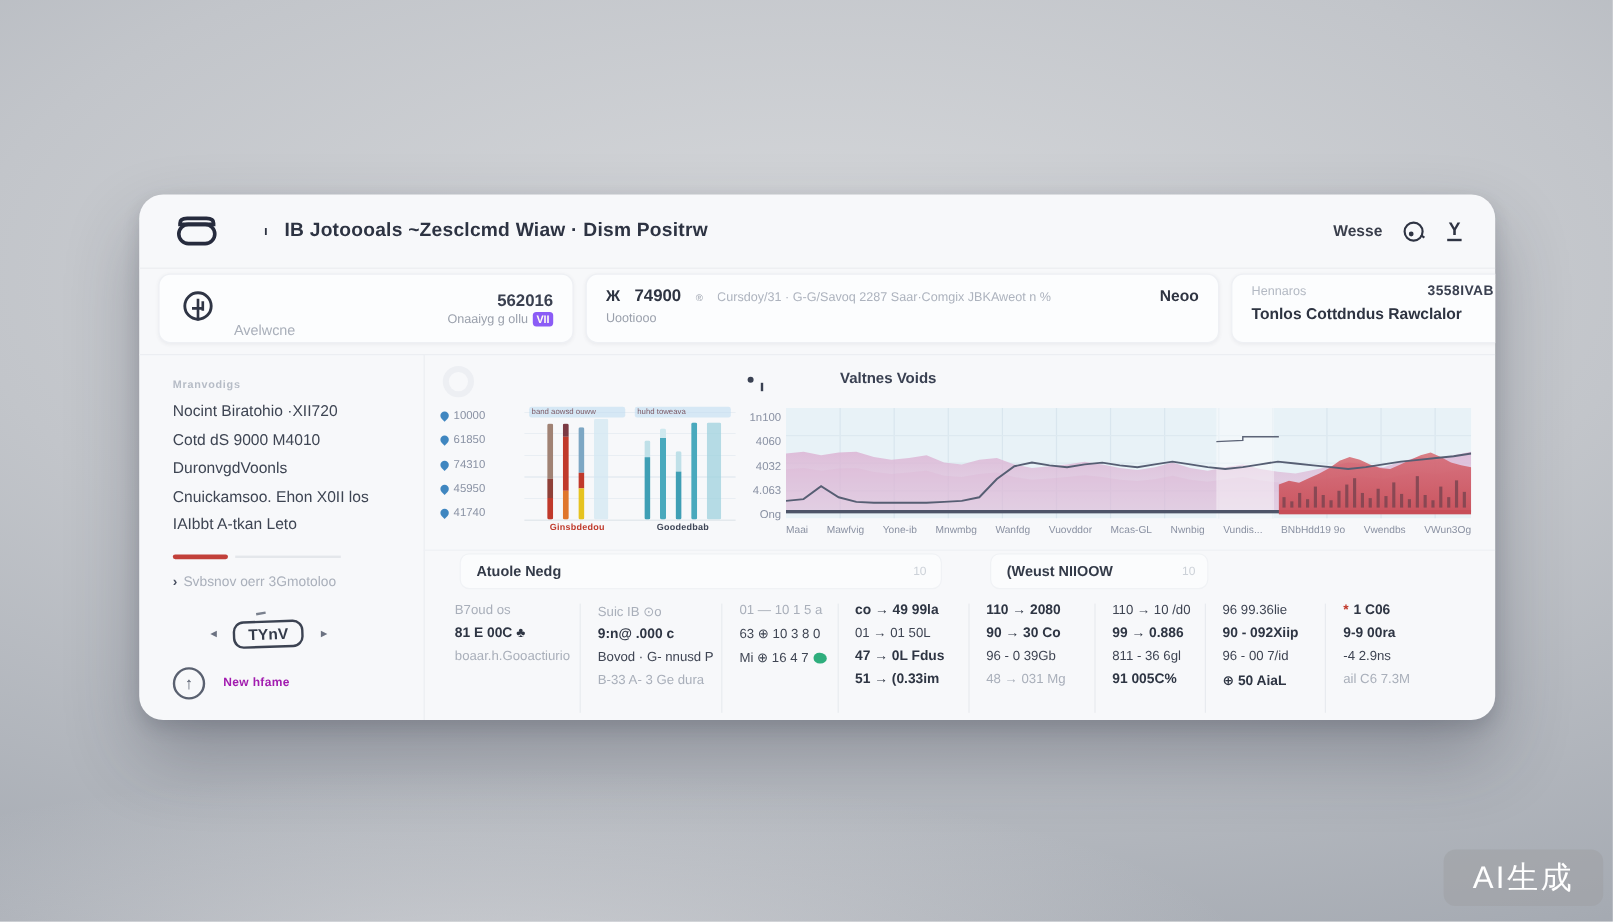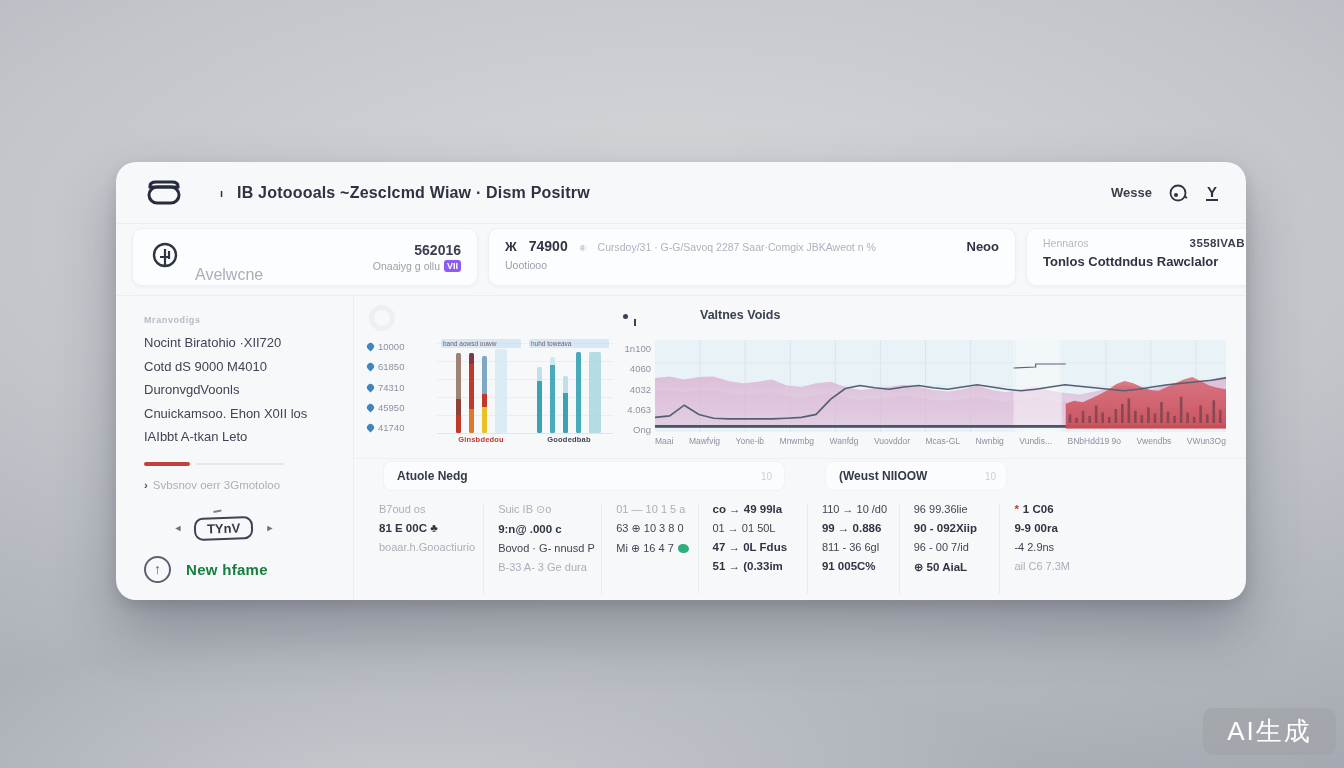--- a/index.html
+++ b/index.html
@@ -25,21 +25,21 @@
   .y-icon{font-size:15px;font-weight:700;color:#2f3443;border-bottom:2px solid #2f3443;line-height:15px;padding:0 1px;}
 
   
   .stats{position:absolute;left:16px;top:66px;right:0;height:58px;}
   .card{position:absolute;top:0;height:58px;background:#fcfdfe;border:1px solid #eef0f4;border-radius:10px;
     box-shadow:0 1px 3px rgba(60,70,90,.06);box-sizing:border-box;}
   .card1{left:0;width:346px;display:flex;align-items:center;padding:0 16px;}
   .card2{left:356px;width:528px;padding:9px 16px;}
   .card3{left:894px;width:236px;padding:8px 16px;}
   .avatar-circle{width:32px;height:32px;flex:0 0 auto;}
-  .c1-label{margin-left:14px;font-size:16px;color:#a9afba;margin-top:36px;}
+  .c1-label{margin-left:14px;font-size:12px;color:#a9afba;margin-top:36px;}
   .c1-right{margin-left:auto;text-align:right;}
   .c1-value{font-size:14px;font-weight:700;color:#3a4050;}
   .c1-sub{font-size:10.5px;color:#9aa0ac;margin-top:2px;display:flex;align-items:center;gap:4px;justify-content:flex-end;}
   .chip{background:#8b5cf6;color:#fffdf2;font-size:9px;font-weight:700;border-radius:3px;padding:0 3px;line-height:12px;}
   .c2-top{display:flex;align-items:baseline;gap:12px;}
   .c2-ico{font-size:13px;font-weight:700;color:#2e3442;}
   .c2-value{font-size:14px;font-weight:700;color:#2e3442;}
   .c2-sup{font-size:8px;color:#9aa0ac;}
   .c2-desc{font-size:10.5px;color:#adb3be;flex:1;white-space:nowrap;overflow:hidden;text-overflow:ellipsis;}
   .c2-action{font-size:13px;font-weight:600;color:#2f3442;}
@@ -63,21 +63,21 @@
   .footnote{margin-top:13px;font-size:11.5px;color:#aab0bb;white-space:nowrap;}
   .footnote .pre{color:#4a5162;font-weight:700;margin-right:5px;}
   .pill-row{margin-top:26px;width:160px;display:flex;align-items:center;justify-content:center;gap:12px;}
   .tri{font-size:9px;color:#6b7281;}
   .pill{border:2.2px solid #3c4352;border-radius:9px;padding:2px 11px;font-size:13px;font-weight:700;color:#343b4a;
     transform:rotate(-2deg);position:relative;}
   .pill::before{content:"";position:absolute;left:18px;top:-9px;width:8px;height:2px;background:#7a818e;transform:rotate(-8deg);}
   .newframe{margin-top:16px;display:flex;align-items:center;gap:15px;}
   .nf-icon{width:27px;height:27px;border:2.2px solid #5a6170;border-radius:50%;display:flex;align-items:center;
     justify-content:center;color:#5a6170;font-size:14px;font-weight:700;box-sizing:border-box;}
-  .nf-label{font-size:15px;color:#15803d;font-weight:600;letter-spacing:.3px;}
+  .nf-label{font-size:10px;color:#a21caf;font-weight:600;letter-spacing:.3px;}
 
   
   .main{position:absolute;left:237px;top:133px;right:0;bottom:0;}
   .deco-circle{position:absolute;left:16px;top:10px;width:26px;height:26px;border:5px solid #edeff3;border-radius:50%;box-sizing:border-box;}
   .title-dot{position:absolute;left:270px;top:19px;width:5px;height:5px;background:#3a4152;border-radius:50%;}
   .title-tick{position:absolute;left:281px;top:24px;width:2px;height:7px;background:#3a4152;}
   .area-title{position:absolute;left:347px;top:13px;font-size:12.5px;font-weight:700;color:#3a4152;}
 
   .bar-axis{position:absolute;left:14px;top:46px;height:92px;display:flex;flex-direction:column;justify-content:space-between;}
   .axis-entry{display:flex;align-items:center;gap:4px;}
@@ -429,20 +429,34 @@
           <div class="trow ">
             <span>01 → 01 50L</span>
           </div>
           <div class="trow b">
             <span>47 → 0L Fdus</span>
           </div>
           <div class="trow b">
             <span>51 → (0.33im</span>
           </div>
         </div>
+        <div class="tcol" style="flex-basis: 12%;">
+          <div class="trow b">
+            <span>110 → 2080</span>
+          </div>
+          <div class="trow b">
+            <span>90 → 30 Co</span>
+          </div>
+          <div class="trow ">
+            <span>96 - 0 39Gb</span>
+          </div>
+          <div class="trow m">
+            <span>48 → 031 Mg</span>
+          </div>
+        </div>
         <div class="tcol" style="flex-basis: 10.5%;">
           <div class="trow ">
             <span>110 → 10 /d0</span>
           </div>
           <div class="trow b">
             <span>99 → 0.886</span>
           </div>
           <div class="trow ">
             <span>811 - 36 6gl</span>
           </div>

